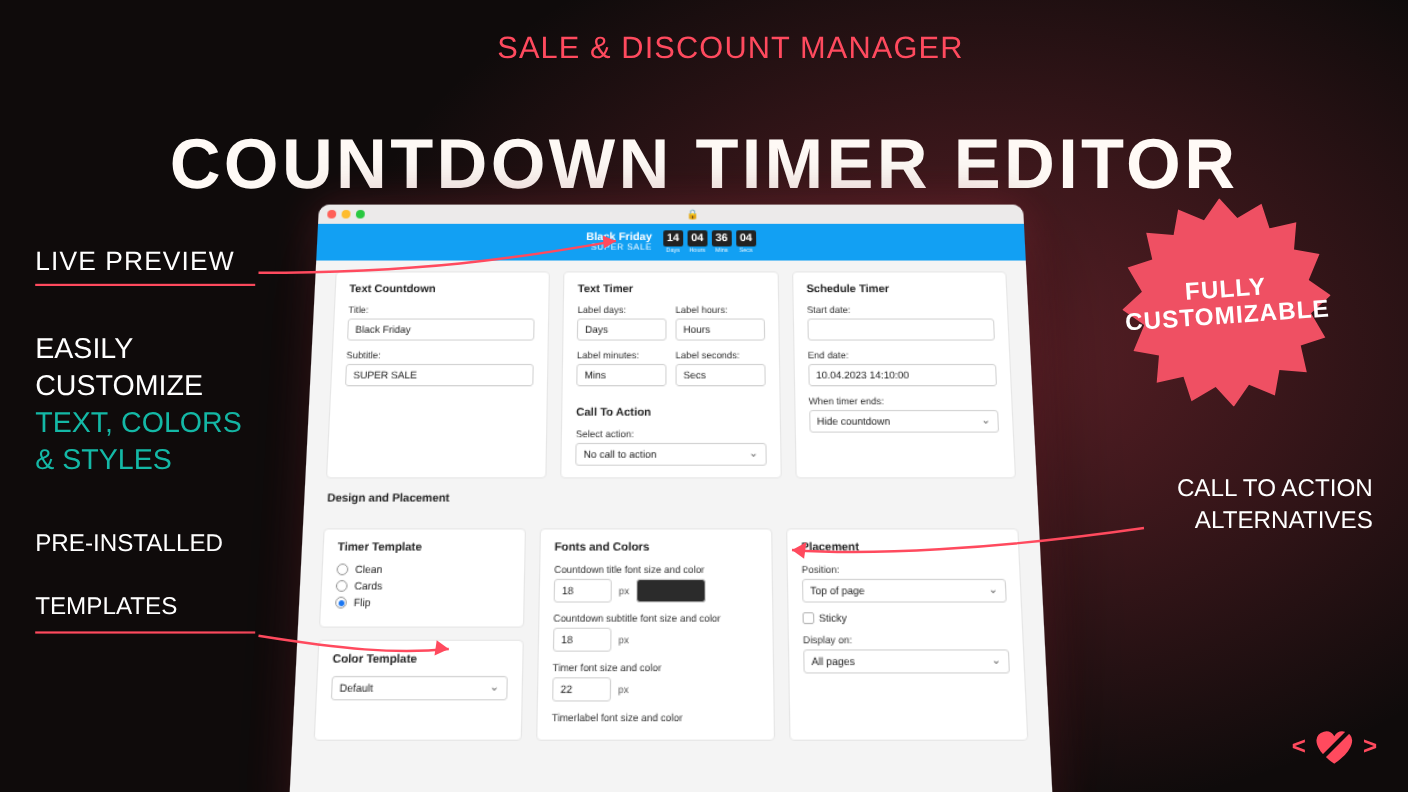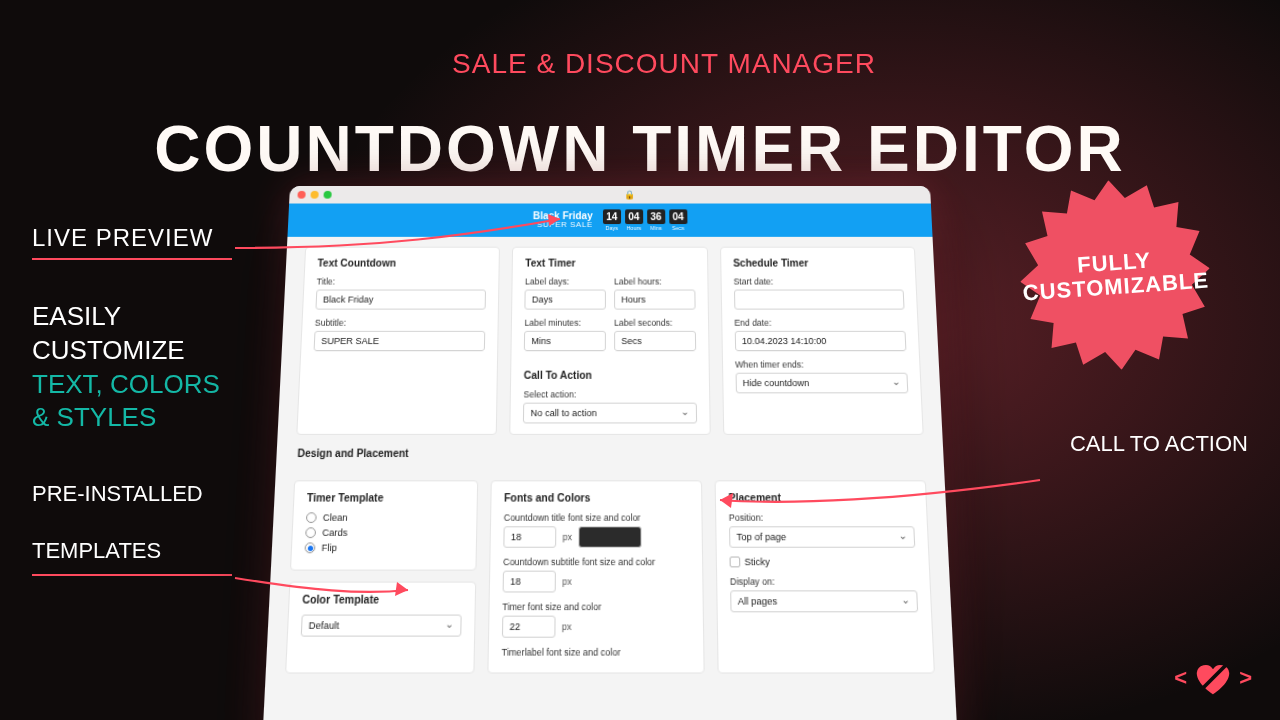--- a/index.html
+++ b/index.html
@@ -8,21 +8,21 @@
     background:
       radial-gradient(1000px 700px at 70% 45%, rgba(235,70,90,0.35), transparent 60%),
       #0f0b0b;
     color: #fff;
     position: relative;
   }
 
   
   .kicker {
     position: absolute;
-    top: 48px; left: 0; right: 0;
+    top: 28px; left: 0; right: 0;
     text-align: center;
     font-size: 28px;
     letter-spacing: 1px;
     color: #ff4a5e;
     font-weight: 500;
     padding-left: 48px;
   }
   .title {
     position: absolute;
     top: 78px; left: 0; right: 0;
@@ -162,20 +162,21 @@
   </div>
 
   <div class="lbl-templates">
     <span>PRE-INSTALLED</span><br>
     <br>
     <span>TEMPLATES</span>
   </div>
 
   <div class="lbl-cta">
     <span>CALL TO ACTION</span><br>
+    <span>ALTERNATIVES</span>
   </div>
 </div>
 
 <div class="burst">
   <div class="starburst"></div>
   <span><span>FULLY</span><br><span>CUSTOMIZABLE</span></span>
 </div>
 
 <div class="window">
   <div class="titlebar">

